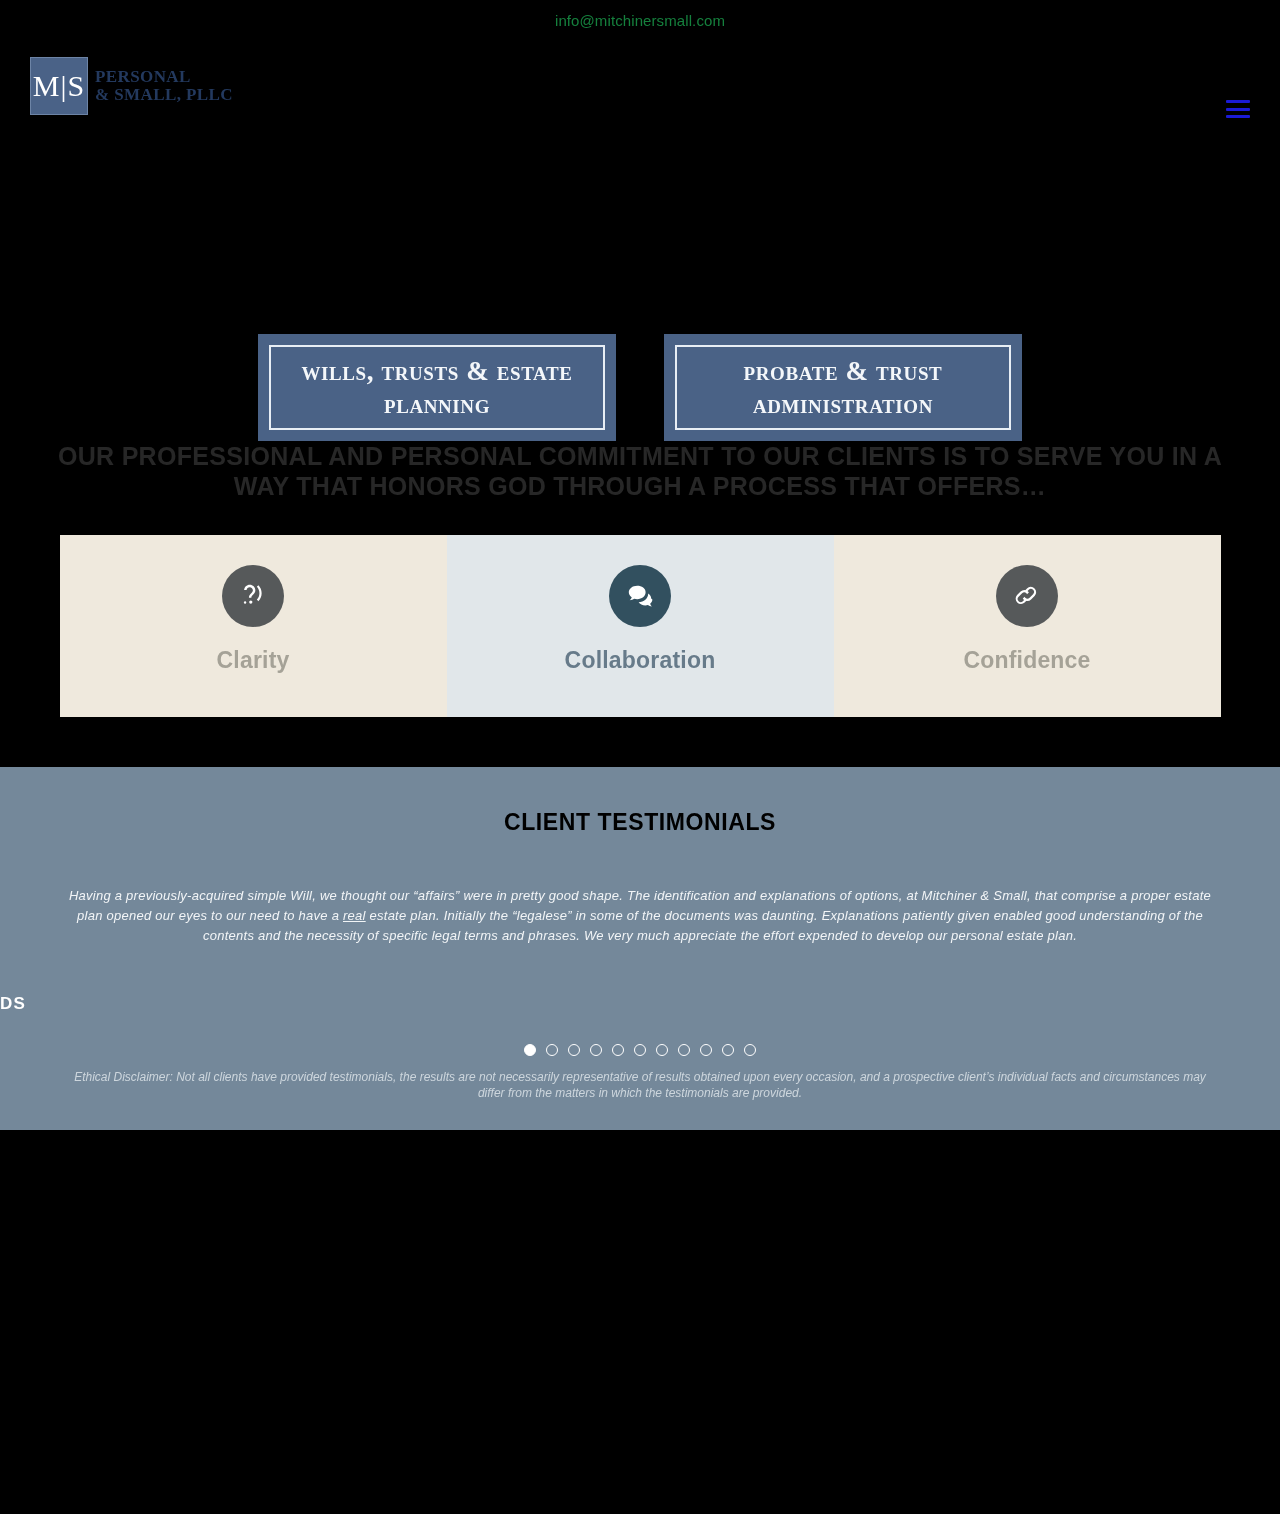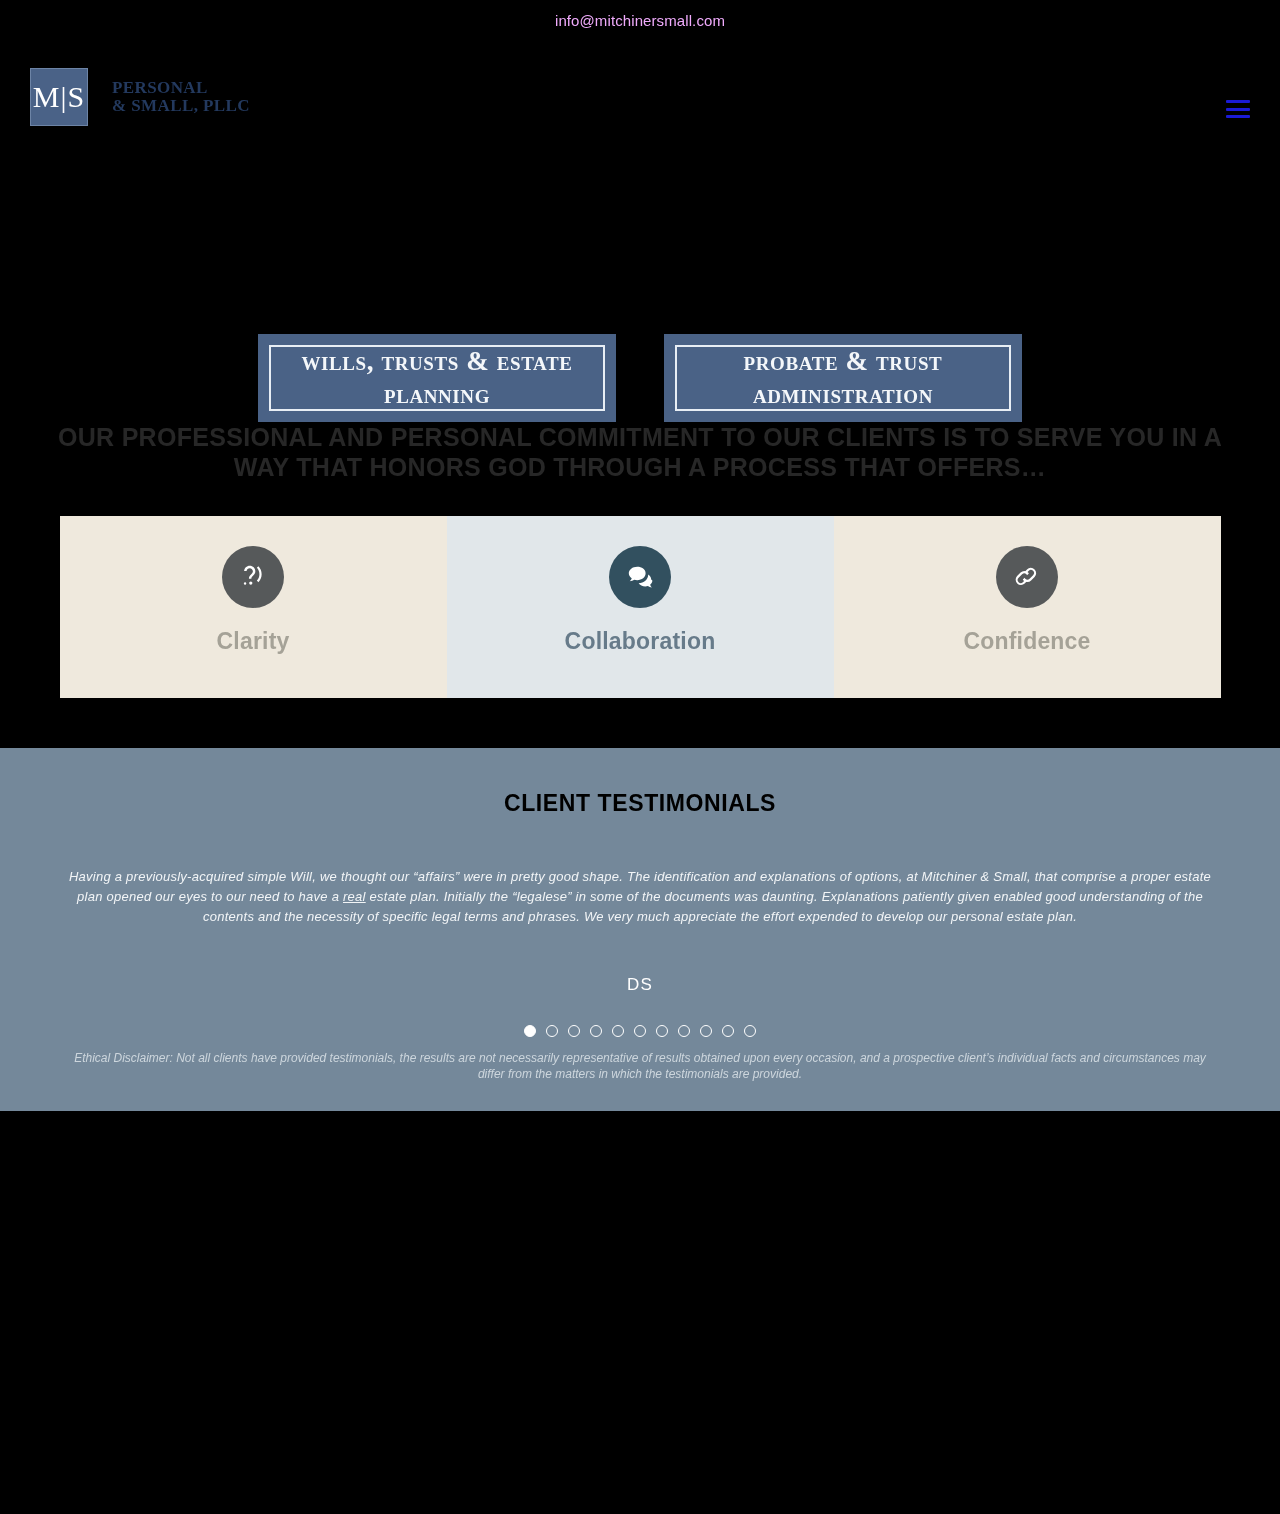--- a/index.html
+++ b/index.html
@@ -14,40 +14,40 @@
   
   .topbar {
     width: 100%;
     height: 40px;
     display: flex;
     align-items: center;
     justify-content: center;
     background: #000000;
   }
   .topbar a {
-    color: #f0abfc;
+    color: #15803d;
     font-size: 15px;
     text-decoration: none;
     letter-spacing: 0.1px;
   }
 
   
   .header {
     width: 100%;
     height: 90px;
     position: relative;
     background: #000000;
   }
   .logo-wrap {
     position: absolute;
     left: 30px;
-    top: 28px;
-    display: flex;
-    align-items: center;
-    gap: 24px;
+    top: 17px;
+    display: flex;
+    align-items: center;
+    gap: 7px;
   }
   .logo-mark {
     width: 58px;
     height: 58px;
     background: #4a6287;
     border: 1px solid #6d84a6;
     display: flex;
     align-items: center;
     justify-content: center;
     color: #ffffff;
@@ -88,21 +88,21 @@
     background: #000000;
     padding-top: 204px;
   }
   .service-row {
     display: flex;
     justify-content: center;
     gap: 48px;
   }
   .service-box {
     width: 358px;
-    height: 88px;
+    height: 107px;
     background: #4a6286;
     padding: 11px;
     cursor: pointer;
   }
   .service-box-inner {
     width: 100%;
     height: 100%;
     border: 2px solid #e8eef5;
     display: flex;
     align-items: center;
@@ -191,23 +191,23 @@
     font-size: 13px;
     font-style: italic;
     line-height: 1.55;
     letter-spacing: 0.25px;
     padding: 0 10px;
   }
   .quote u { text-decoration: underline; }
 
   .attribution {
     margin-top: 48px;
-    text-align: center;
+    text-align: left;
     color: #ffffff;
-    font-weight: normal;
+    font-weight: bold;
     font-size: 17px;
     letter-spacing: 1.2px;
   }
   .dots {
     margin-top: 30px;
     display: flex;
     justify-content: center;
     gap: 10px;
   }
   .dot {

